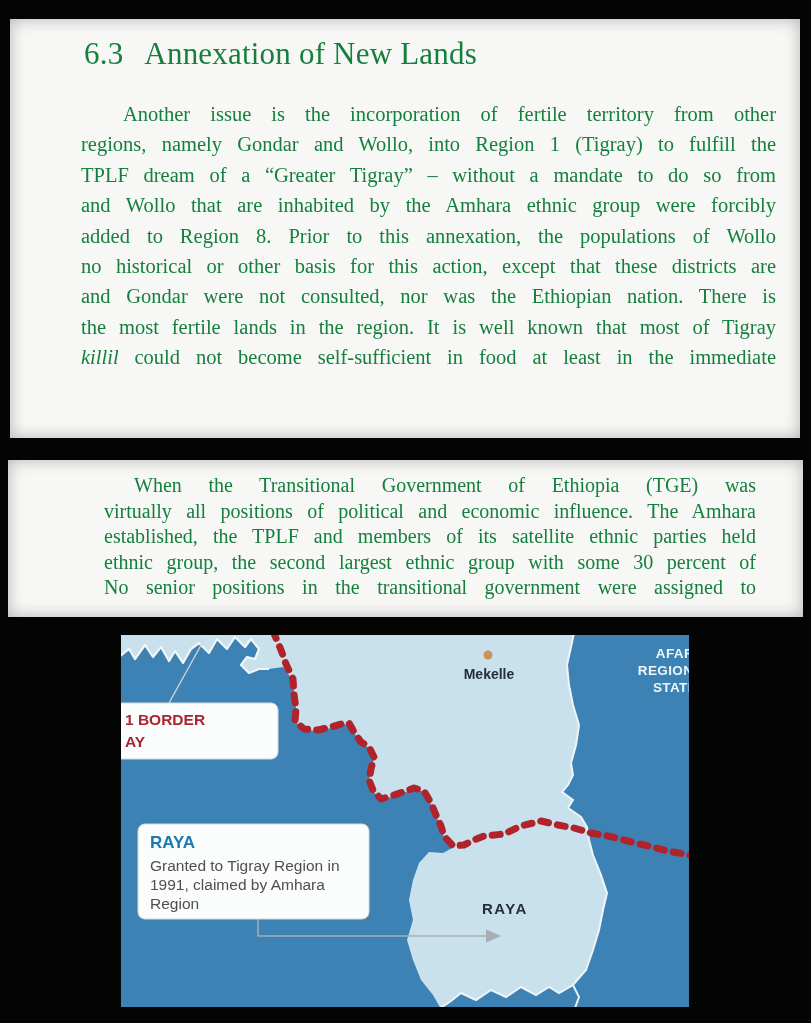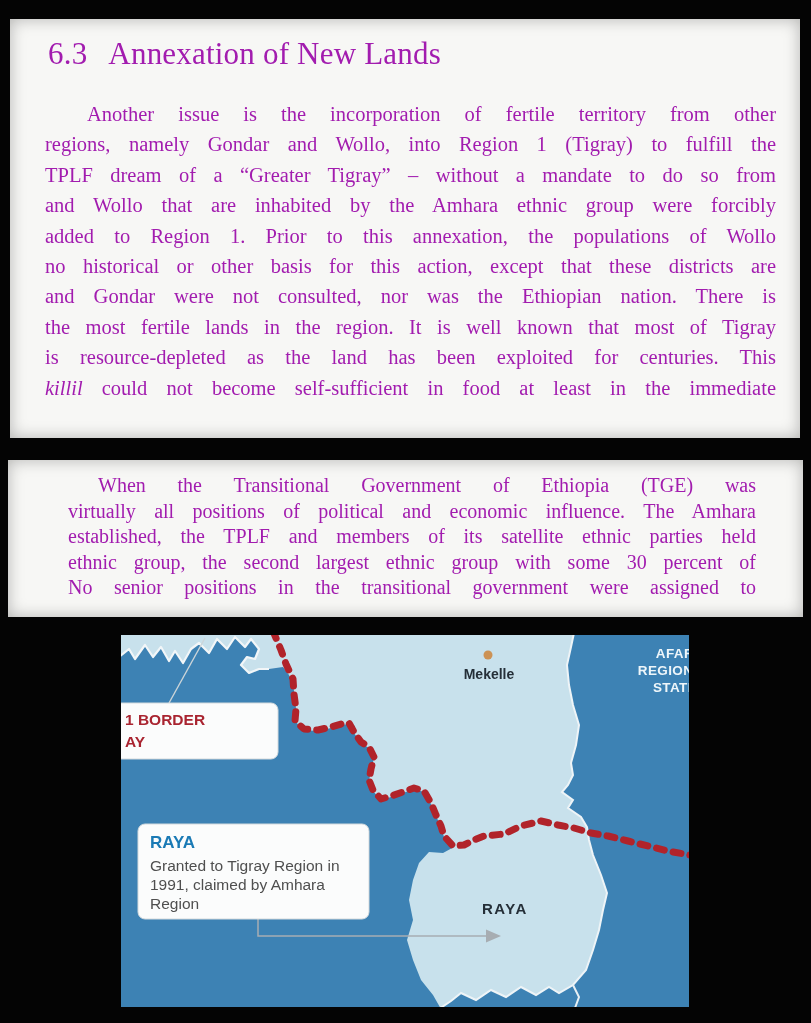--- a/index.html
+++ b/index.html
@@ -8,21 +8,21 @@
     background:#040404;
     position:relative;
     overflow:hidden;
     font-family:"Liberation Serif", serif;
   }
   .panel {
     position:absolute;
     background:#f7f7f5;
     box-shadow: inset 0 0 16px rgba(0,0,0,.28);
   }
-  .panel-inner { filter: blur(.3px); color:#a21caf; }
+  .panel-inner { filter: blur(.3px); color:#15803d;margin-left:36px; }
   #panel1 { left:10px; top:19px; width:790px; height:419px; }
   #panel2 { left:8px;  top:460px; width:795px; height:157px; }
 
   .p1-heading {
     margin:17px 0 0 38px;
     font-size:31px;
     letter-spacing:.2px;
     white-space:nowrap;
   }
   .p1-heading .htitle { margin-left:21px; }
@@ -56,25 +56,24 @@
   <div class="panel-inner">
     <div class="p1-heading">
       <span>6.3</span><span class="htitle">Annexation of New Lands</span>
     </div>
     <div class="p1-body">
       <div>
           <div class="jline indent">Another issue is the incorporation of fertile territory from other</div>
           <div class="jline">regions, namely Gondar and Wollo, into Region 1 (Tigray) to fulfill the</div>
           <div class="jline">TPLF dream of a “Greater Tigray” – without a mandate to do so from</div>
           <div class="jline">and Wollo that are inhabited by the Amhara ethnic group were forcibly</div>
-          <div class="jline">added to Region 1. Prior to this annexation, the populations of Wollo</div>
+          <div class="jline">added to Region 8. Prior to this annexation, the populations of Wollo</div>
           <div class="jline">no historical or other basis for this action, except that these districts are</div>
           <div class="jline">and Gondar were not consulted, nor was the Ethiopian nation. There is</div>
           <div class="jline">the most fertile lands in the region. It is well known that most of Tigray</div>
-          <div class="jline">is resource-depleted as the land has been exploited for centuries. This</div>
         </div>
       <div class="jline"><i>killil</i><span> could not become self-sufficient in food at least in the immediate</span></div>
     </div>
   </div>
 </div>
 
 <div id="panel2" class="panel">
   <div class="panel-inner">
     <div class="p2-body">
       <div>

